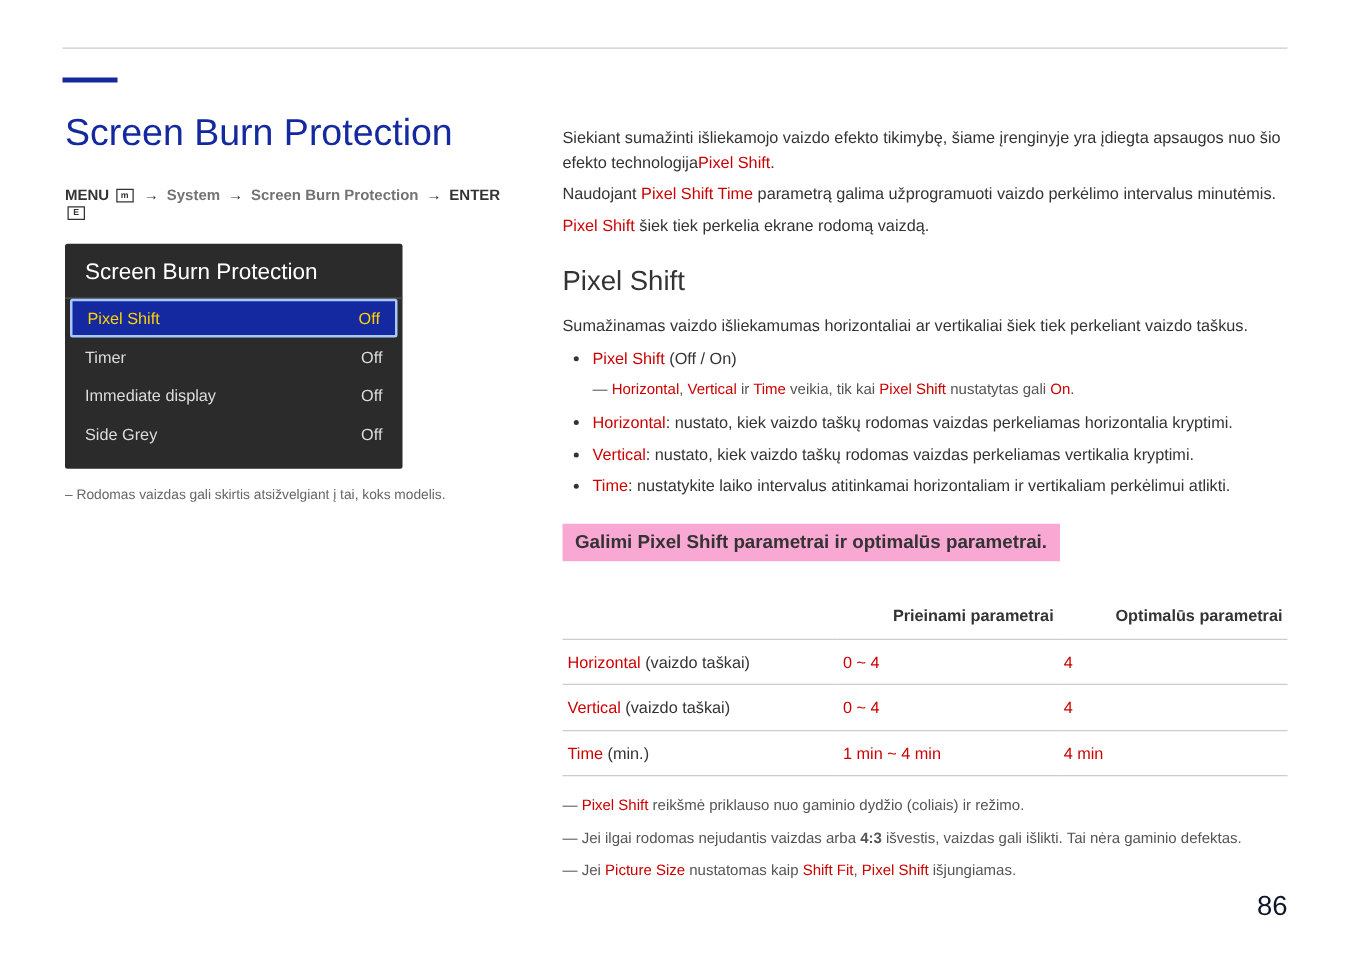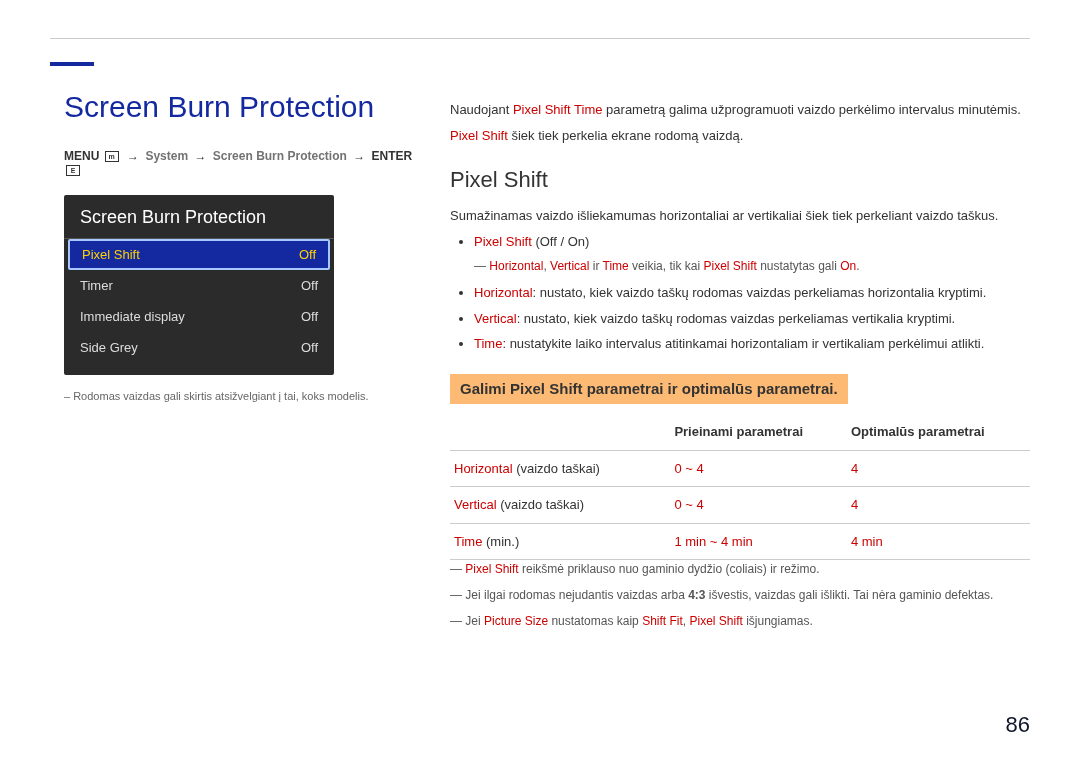--- a/index.html
+++ b/index.html
@@ -23,21 +23,21 @@
   .top-bar-accent {
     position: absolute;
     top: 62px;
     left: 50px;
     width: 44px;
     height: 4px;
     background: #1428a0;
   }
   .left-col {
     position: absolute;
-    left: 64px;
+    left: 52px;
     top: 90px;
     width: 350px;
   }
   .right-col {
     position: absolute;
     left: 450px;
     top: 100px;
     width: 580px;
     line-height: 1.5;
   }
@@ -113,46 +113,47 @@
   .sub-note {
     font-size: 12px;
     color: #555;
     margin-left: 24px;
     margin-bottom: 8px;
   }
   .sub-note::before {
     content: "― ";
   }
   .yellow-heading {
-    background: #fdba74;
+    background: #f9a8d4;
     display: inline-block;
     padding: 4px 10px;
     font-size: 15px;
     font-weight: bold;
     color: #333;
     margin-top: 14px;
-    margin-bottom: 10px;
+    margin-bottom: 26px;
   }
   table {
     width: 100%;
     border-collapse: collapse;
     font-size: 13px;
   }
   th {
-    text-align: left;
+    text-align: right;
     font-weight: bold;
     padding: 8px 4px;
     border-bottom: 1px solid #ccc;
   }
   th:first-child { width: 38%; }
   td {
     padding: 8px 4px;
     border-bottom: 1px solid #ccc;
   }
   .after-table-notes {
+    margin-top: 14px;
   }
   .page-num {
     position: absolute;
     bottom: 25px;
     right: 50px;
     font-size: 22px;
     color: #0f172a;
   }
 </style>
 </head>
@@ -195,20 +196,23 @@
           <span>Side Grey</span>
           <span class="val">Off</span>
         </div>
       </div>
   </div>
 
   <div class="footnote">– Rodomas vaizdas gali skirtis atsižvelgiant į tai, koks modelis.</div>
 </div>
 
 <div class="right-col">
+  <p>
+    <span>Siekiant sumažinti išliekamojo vaizdo efekto tikimybę, šiame įrenginyje yra įdiegta apsaugos nuo šio efekto technologija</span><span class="red">Pixel Shift</span><span>.</span>
+  </p>
   <p>
     <span>Naudojant </span><span class="red">Pixel Shift Time</span><span> parametrą galima užprogramuoti vaizdo perkėlimo intervalus minutėmis.</span>
   </p>
   <p>
     <span class="red">Pixel Shift</span><span> šiek tiek perkelia ekrane rodomą vaizdą.</span>
   </p>
 
   <h2 class="section-title">Pixel Shift</h2>
   <p>Sumažinamas vaizdo išliekamumas horizontaliai ar vertikaliai šiek tiek perkeliant vaizdo taškus.</p>
 

